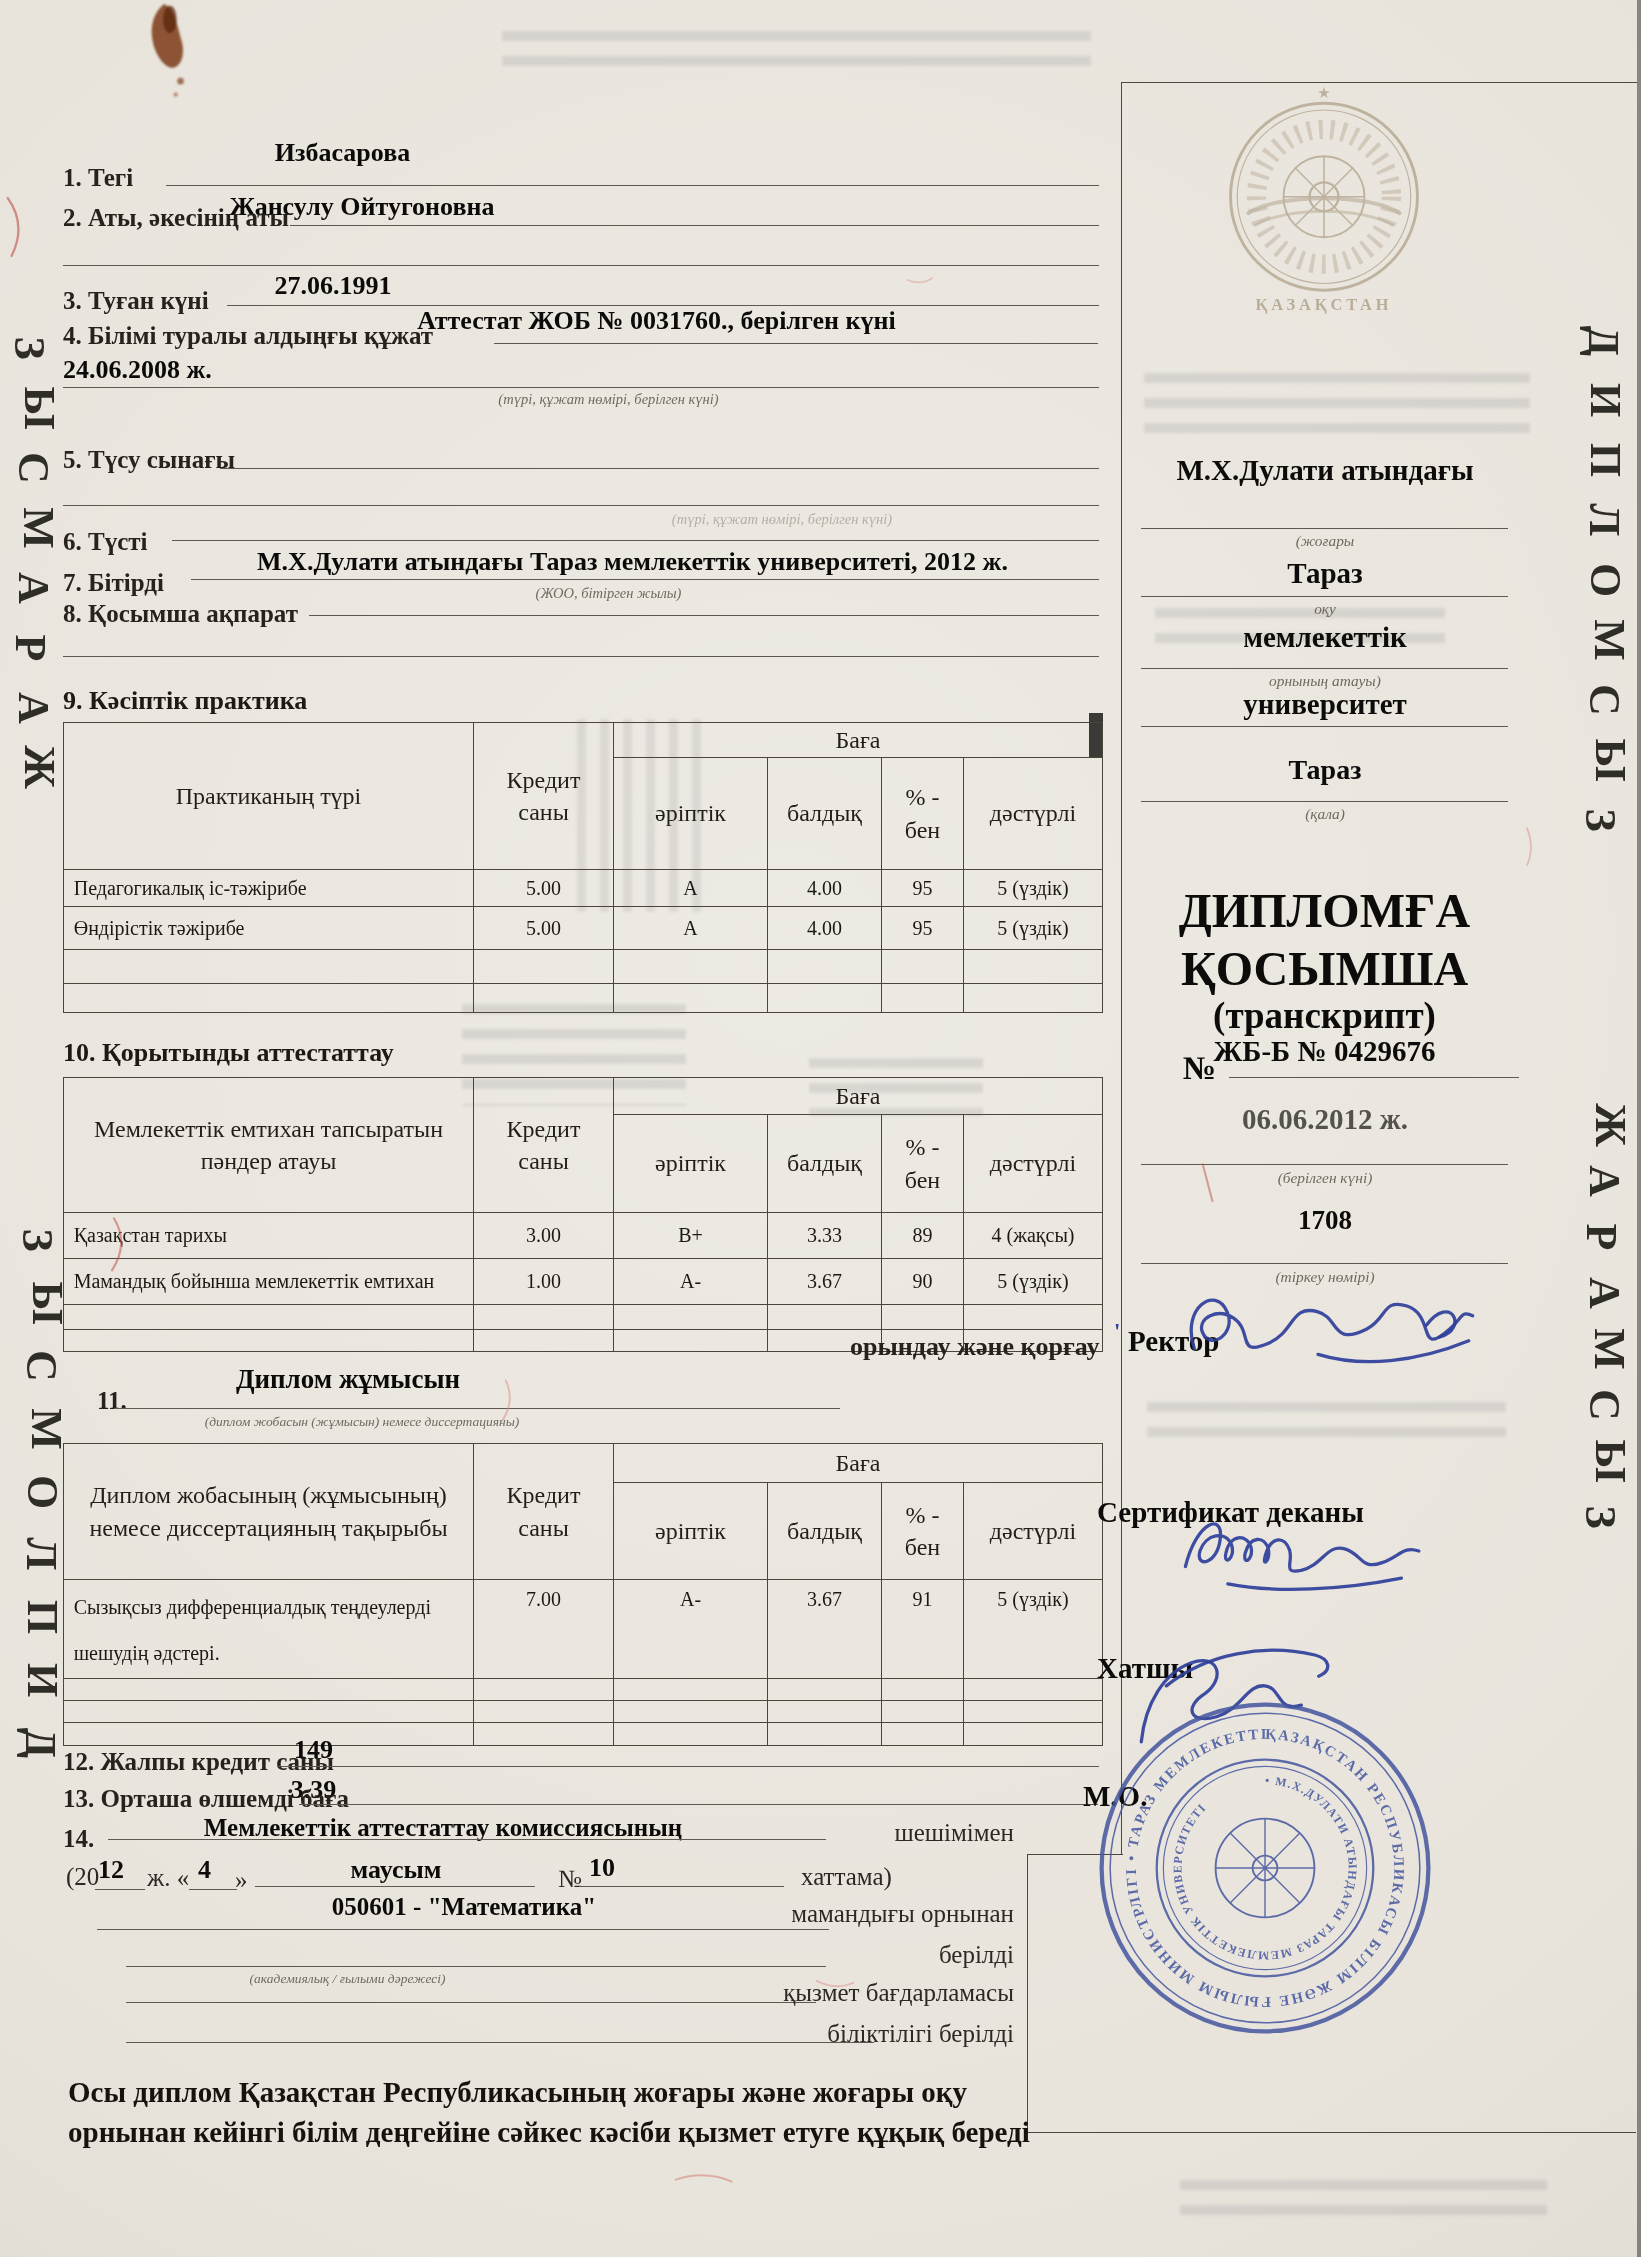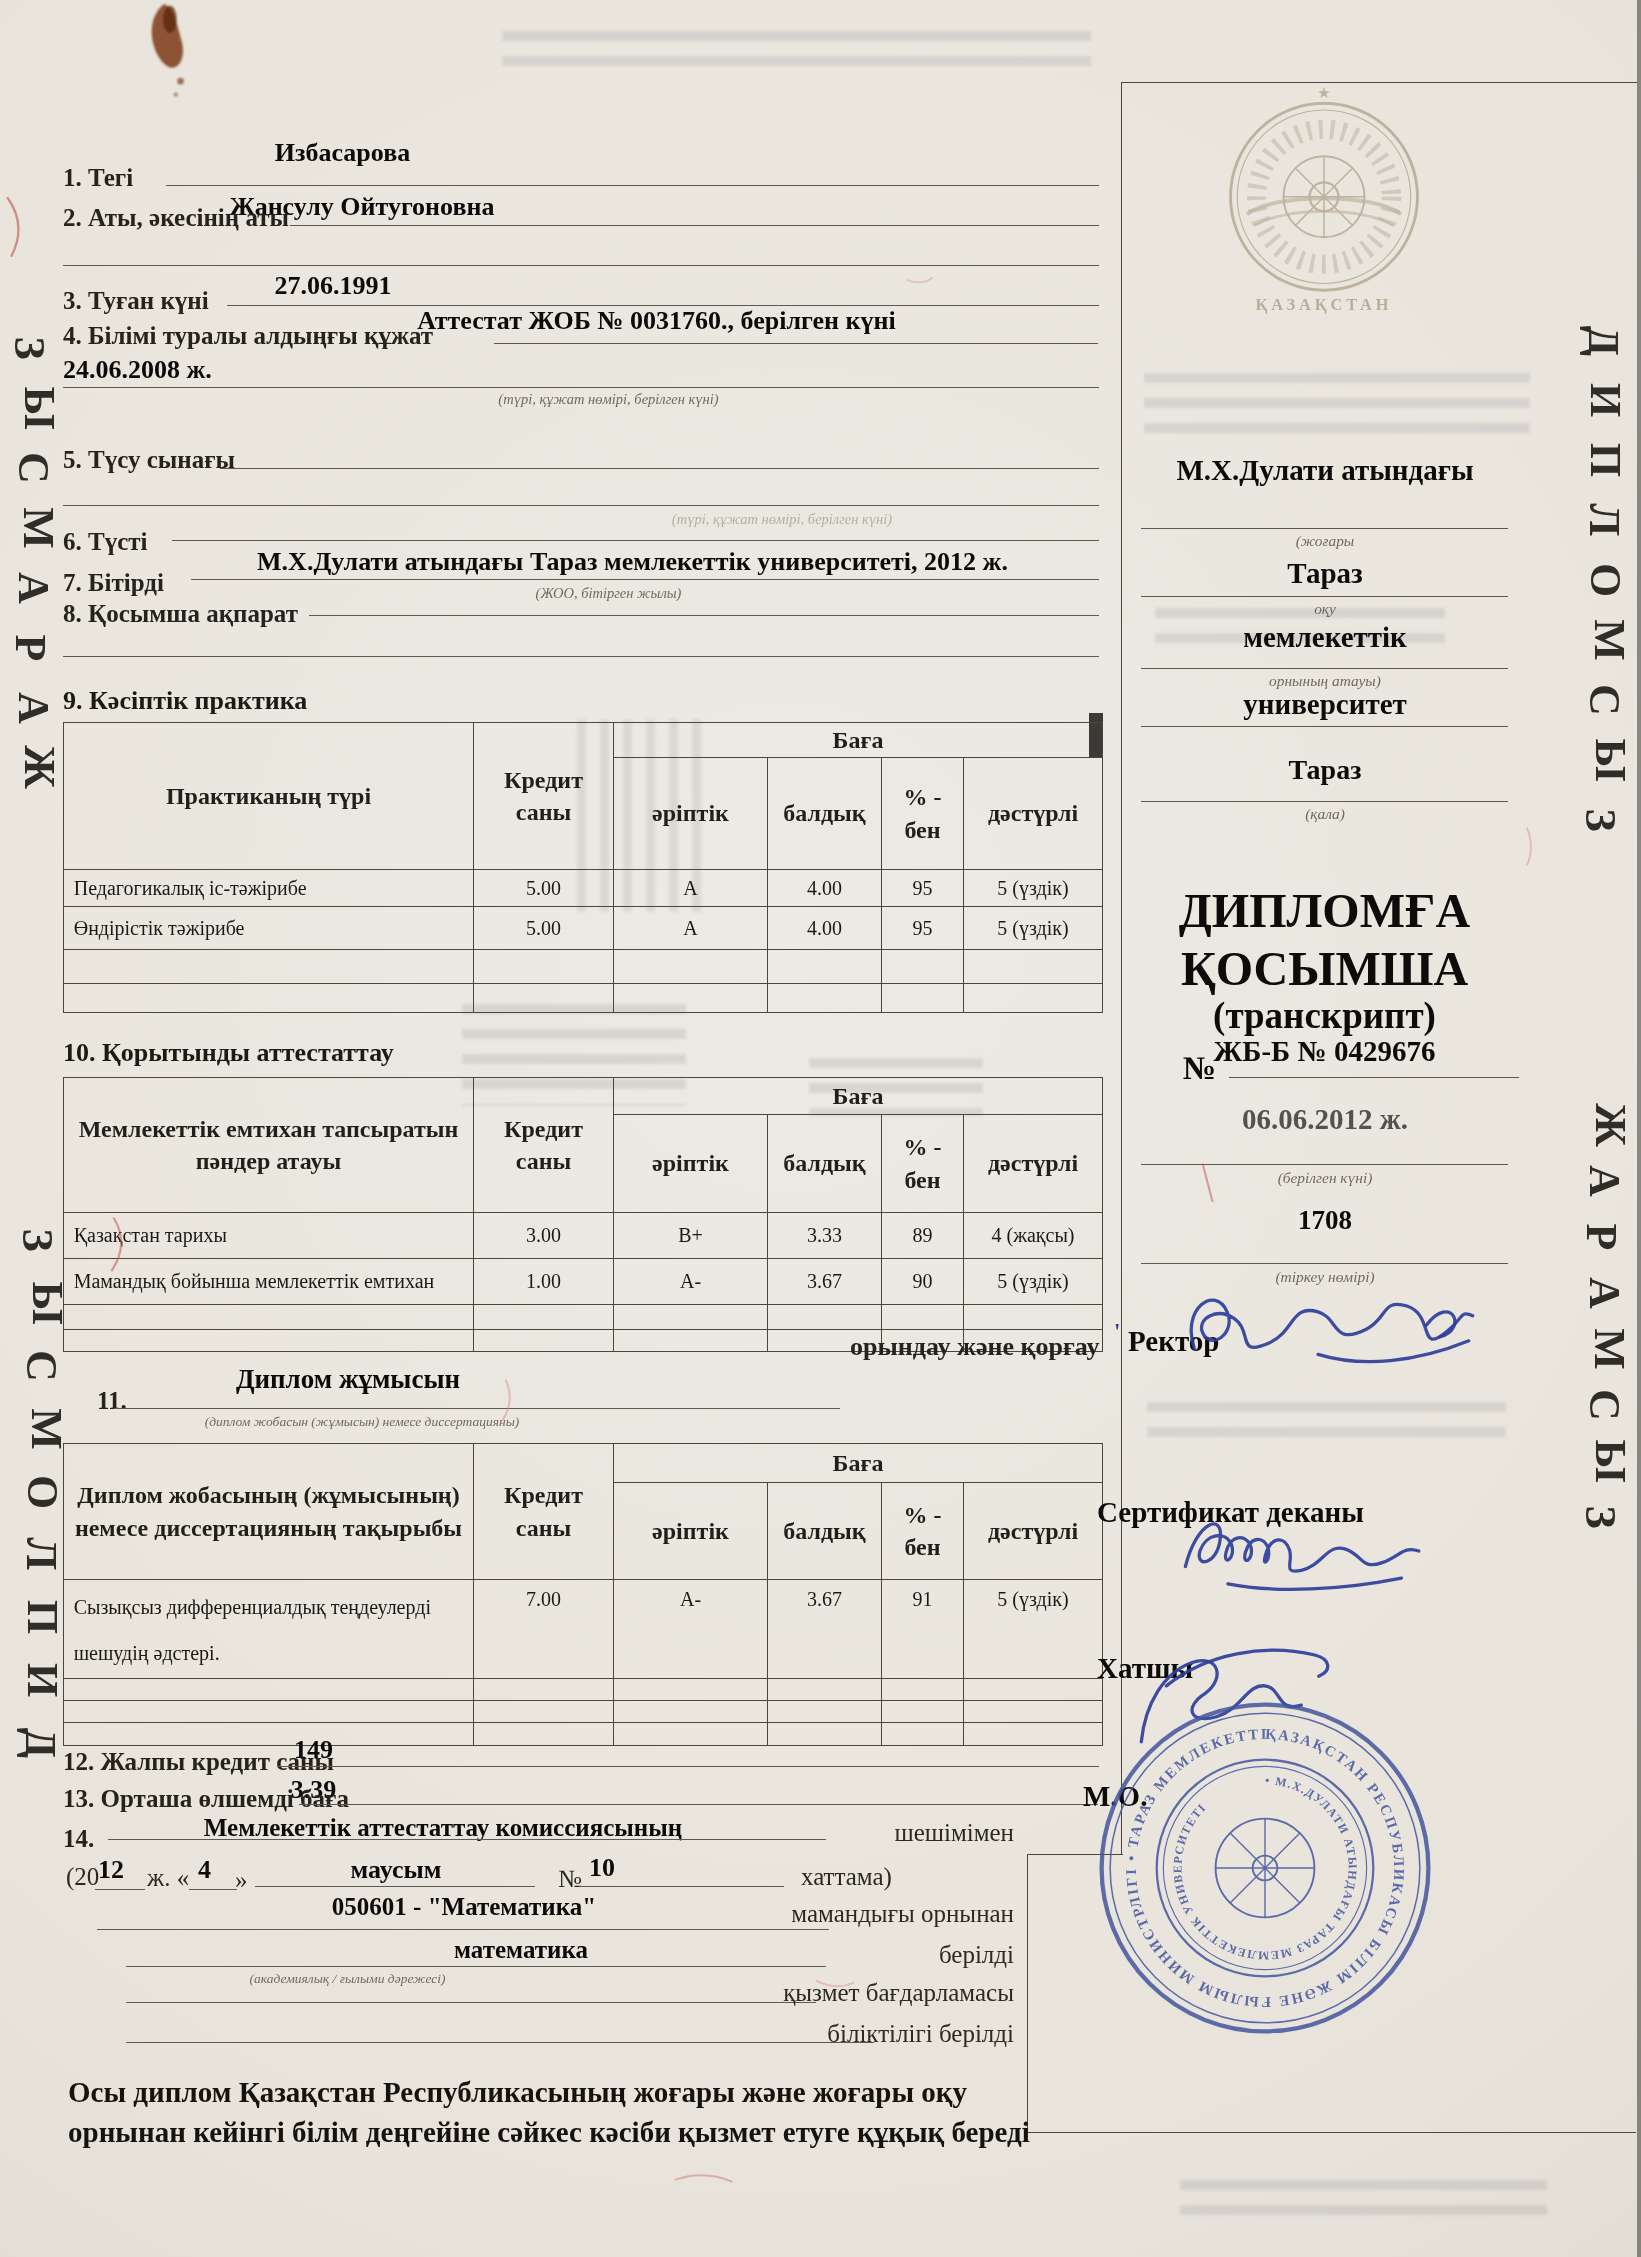--- a/index.html
+++ b/index.html
@@ -10,21 +10,21 @@
   .f-val{position:absolute;font-size:26px;font-weight:700;color:#0c0b09;text-align:center;white-space:nowrap}
   .f-val2{position:absolute;font-size:26px;font-weight:700;color:#0c0b09;white-space:nowrap}
   .rule{position:absolute;border-top:1.5px solid #5e5950;height:0}
   .cap{position:absolute;font-style:italic;font-size:14.5px;color:#6e6a5c;text-align:center;white-space:nowrap}
   .plain{position:absolute;font-size:25px;color:#2c2922;white-space:nowrap}
   .rlabel{position:absolute;font-size:25px;color:#2c2922;text-align:right;width:290px;white-space:nowrap}
   .sec{position:absolute;font-size:26px;font-weight:700;color:#1d1a14;white-space:nowrap}
   .mletter{position:absolute;font-size:44px;font-weight:700;color:#2f2d27;transform:rotate(90deg);line-height:1}
   table.grade{position:absolute;border-collapse:collapse;table-layout:fixed;background:transparent}
   .grade th,.grade td{border:1.5px solid #4b463c;overflow:hidden}
-  .grade th{font-size:24px;font-weight:700;color:#221f18;text-align:center;vertical-align:middle;line-height:1.35;padding:0 5.8px}
+  .grade th{font-size:24px;font-weight:400;color:#221f18;text-align:center;vertical-align:middle;line-height:1.35;padding:0 5.8px}
   .grade td{font-size:20px;color:#1c1914;text-align:center;vertical-align:middle;padding:0 3.9px}
   .grade td.name{text-align:left;padding:1.9px 9.7px;line-height:1.25}
   .grade td.tall{line-height:2.3;vertical-align:top;padding-top:3.9px}
   .rt{position:absolute;left:1132px;width:386px;text-align:center;font-weight:700;color:#0d0c0a;white-space:nowrap}
   .rrule{position:absolute;left:1141px;width:367px;border-top:1.5px solid #5e5950;height:0}
   .rcap{position:absolute;left:1132px;width:386px;text-align:center;font-style:italic;font-size:15.4px;color:#6e6a5c;white-space:nowrap}
   .ghost{position:absolute;opacity:.13;filter:blur(1.5px);background:repeating-linear-gradient(180deg,#565664 0 9.7px,transparent 9.7px 25px)}
   .ghostv{position:absolute;opacity:.11;filter:blur(1.7px);background:repeating-linear-gradient(90deg,#565664 0 8.7px,transparent 8.7px 23px)}
   .vline{position:absolute;border-left:1.7px solid #4c4840;width:0}
   .hline{position:absolute;border-top:1.7px solid #4c4840;height:0}
@@ -337,21 +337,20 @@
   <div class="rule" style="left:255px;top:1886px;width:280px"></div>
   <div class="plain" style="left:558px;top:1865px">№</div>
   <div class="f-val2" style="left:589px;top:1853px">10</div>
   <div class="rule" style="left:579px;top:1886px;width:205px"></div>
   <div class="plain" style="left:801px;top:1863px">хаттама)</div>
 
   <div class="f-val" style="left:126px;top:1893px;width:676px;font-size:25px">050601 - "Математика"</div>
   <div class="rule" style="left:97px;top:1929px;width:732px"></div>
   <div class="rlabel" style="left:724px;top:1900px">мамандығы орнынан</div>
 
-  <div class="f-val" style="left:183px;top:1936px;width:676px;font-size:25px">математика</div>
   <div class="rule" style="left:126px;top:1966px;width:700px"></div>
   <div class="rlabel" style="left:724px;top:1941px">берілді</div>
   <div class="cap" style="left:106px;top:1971px;width:483px;font-size:13.5px">(академиялық / ғылыми дәрежесі)</div>
 
   <div class="rule" style="left:126px;top:2002px;width:690px"></div>
   <div class="rlabel" style="left:724px;top:1979px">қызмет бағдарламасы</div>
 
   <div class="rule" style="left:126px;top:2042px;width:748px"></div>
   <div class="rlabel" style="left:724px;top:2020px">біліктілігі берілді</div>
 

